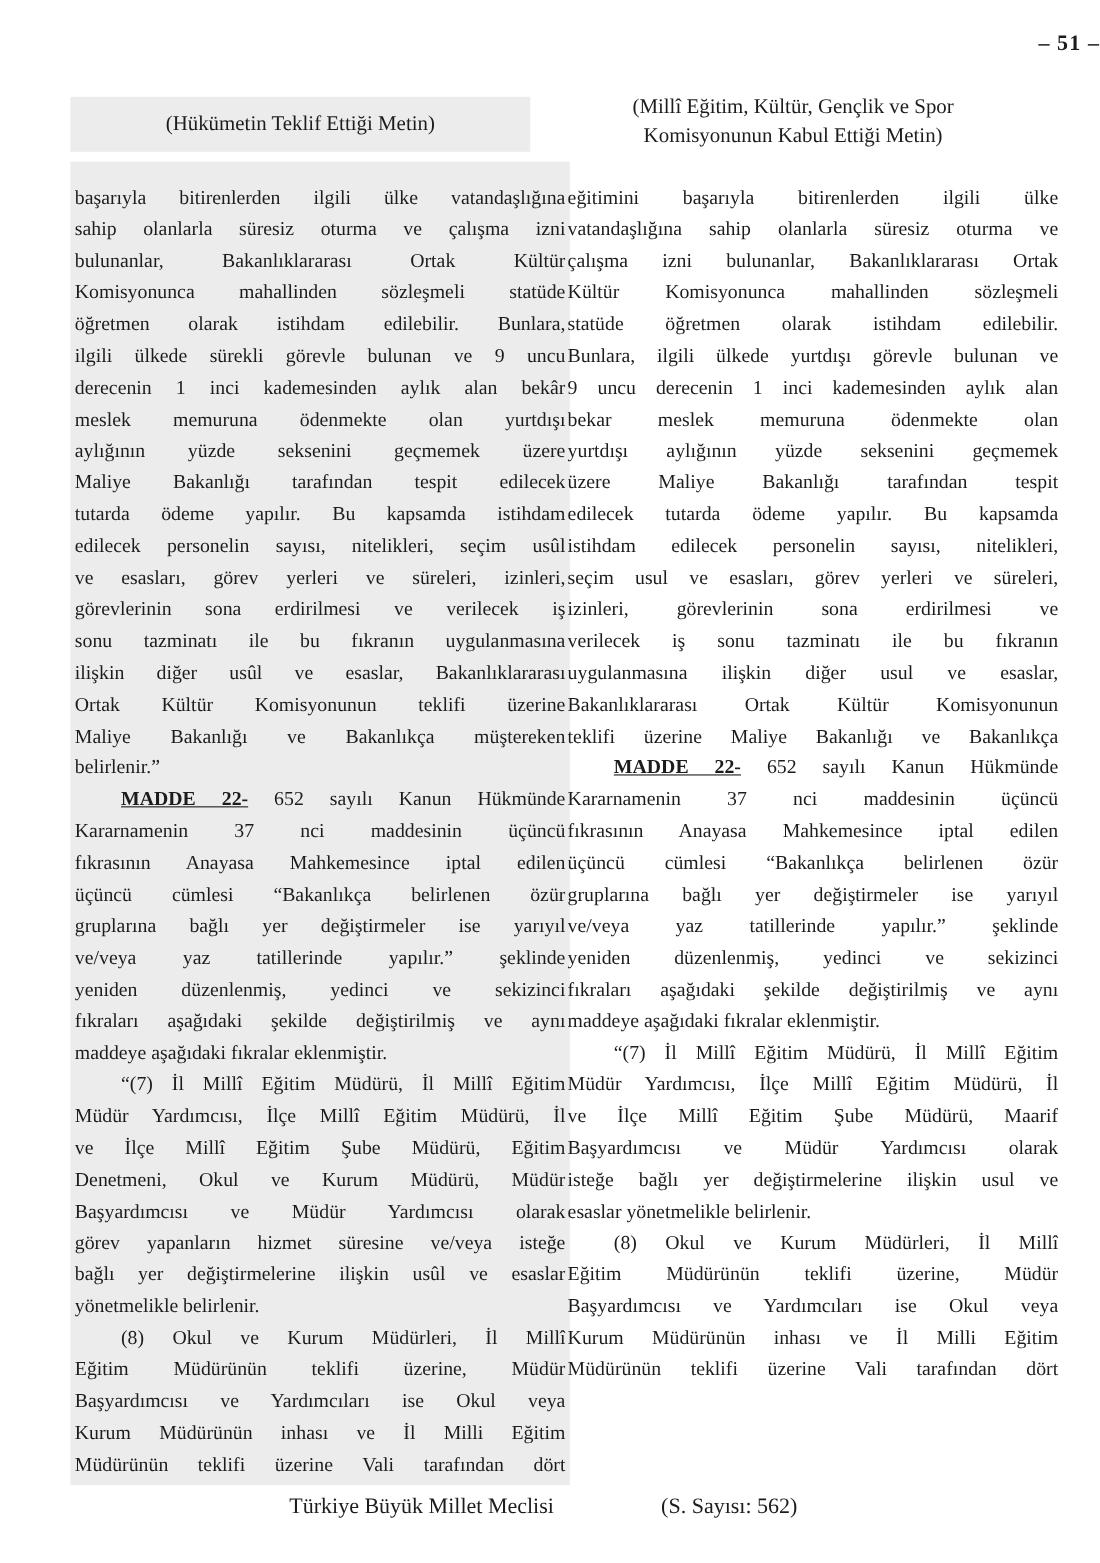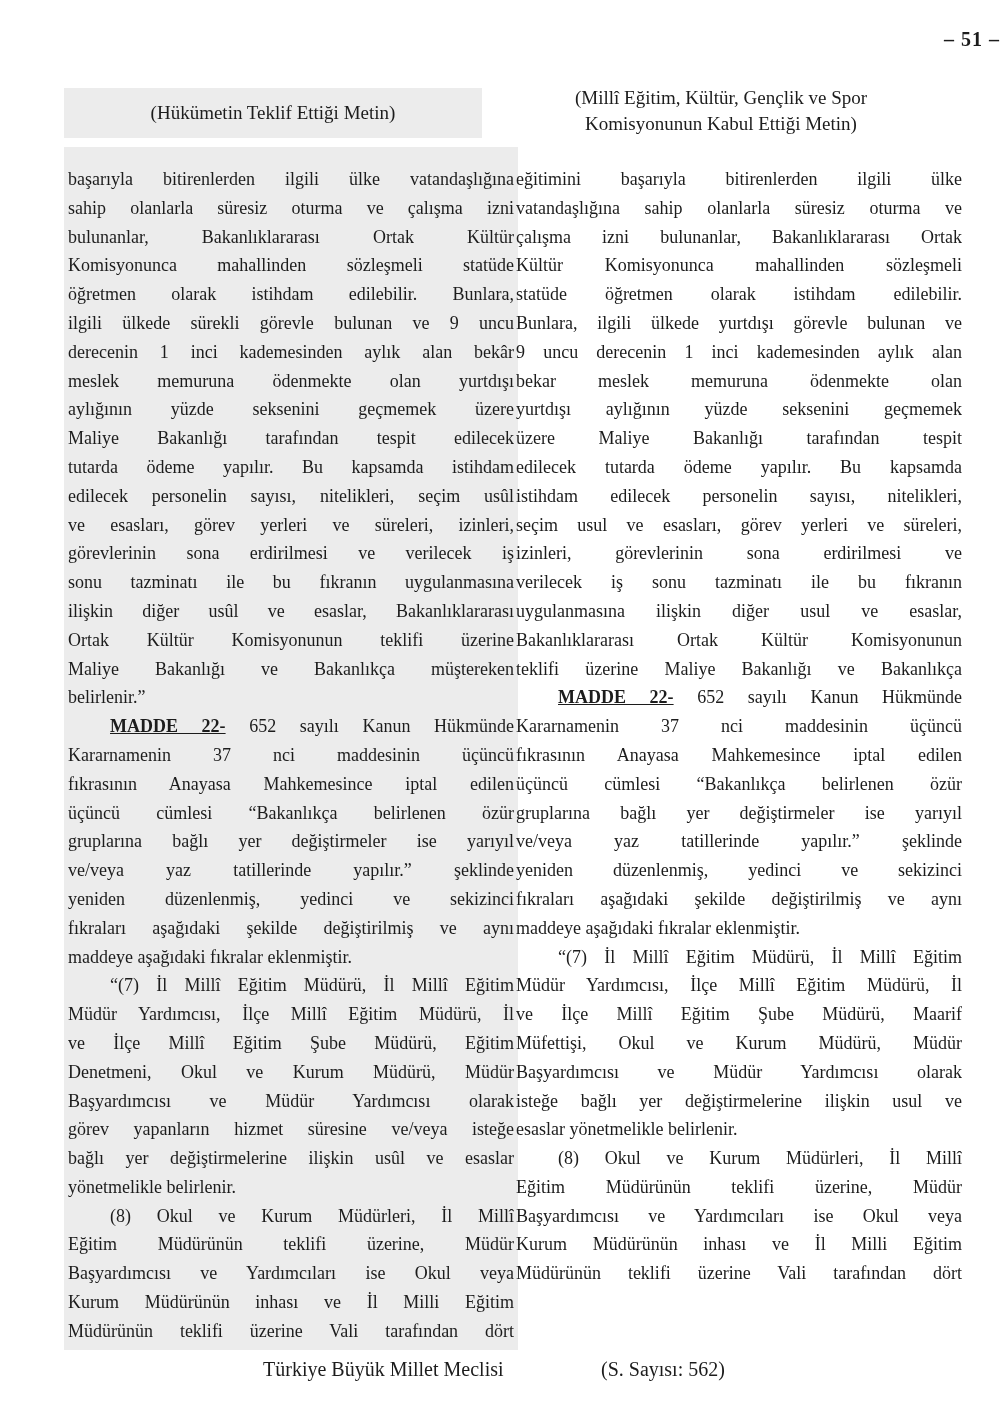--- a/index.html
+++ b/index.html
@@ -131,21 +131,20 @@
     <div class="line">fıkrasının Anayasa Mahkemesince iptal edilen</div>
     <div class="line">üçüncü cümlesi “Bakanlıkça belirlenen özür</div>
     <div class="line">gruplarına bağlı yer değiştirmeler ise yarıyıl</div>
     <div class="line">ve/veya yaz tatillerinde yapılır.” şeklinde</div>
     <div class="line">yeniden düzenlenmiş, yedinci ve sekizinci</div>
     <div class="line">fıkraları aşağıdaki şekilde değiştirilmiş ve aynı</div>
     <div class="line end">maddeye aşağıdaki fıkralar eklenmiştir.</div>
     <div class="line indent">“(7) İl Millî Eğitim Müdürü, İl Millî Eğitim</div>
     <div class="line">Müdür Yardımcısı, İlçe Millî Eğitim Müdürü, İl</div>
     <div class="line">ve İlçe Millî Eğitim Şube Müdürü, Maarif</div>
-    <div class="line">Müfettişi, Okul ve Kurum Müdürü, Müdür</div>
     <div class="line">Başyardımcısı ve Müdür Yardımcısı olarak</div>
     <div class="line">isteğe bağlı yer değiştirmelerine ilişkin usul ve</div>
     <div class="line end">esaslar yönetmelikle belirlenir.</div>
     <div class="line indent">(8) Okul ve Kurum Müdürleri, İl Millî</div>
     <div class="line">Eğitim Müdürünün teklifi üzerine, Müdür</div>
     <div class="line">Başyardımcısı ve Yardımcıları ise Okul veya</div>
     <div class="line">Kurum Müdürünün inhası ve İl Milli Eğitim</div>
     <div class="line">Müdürünün teklifi üzerine Vali tarafından dört</div>
   </div>
 

